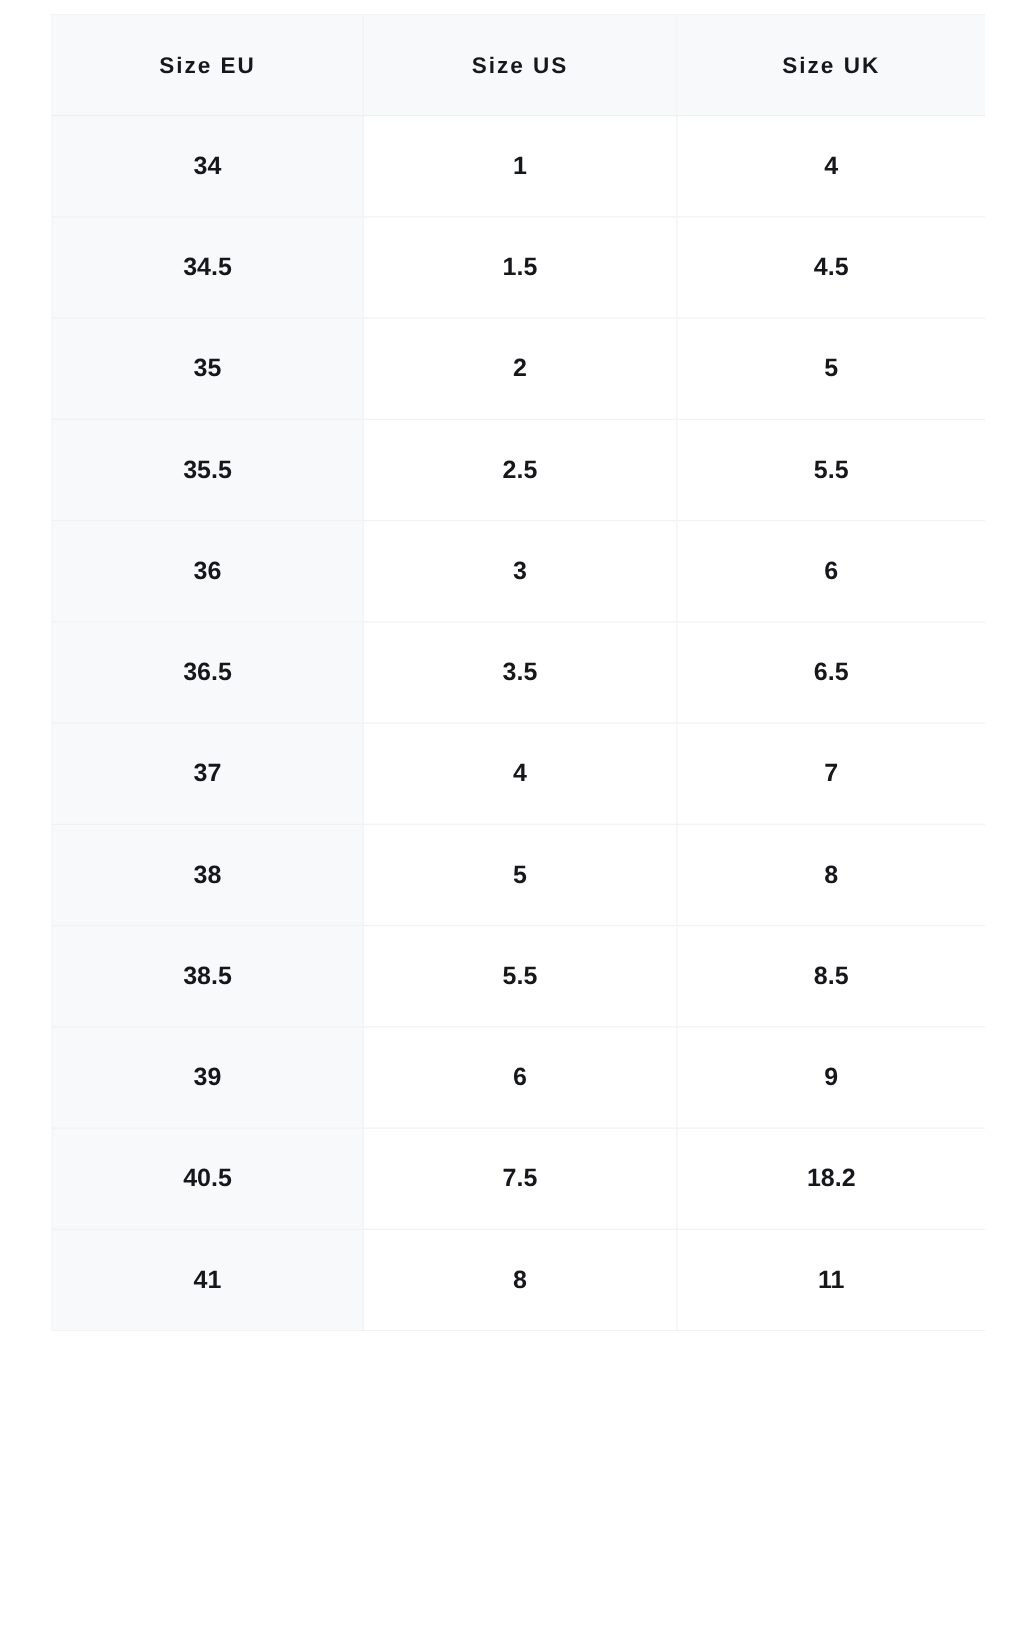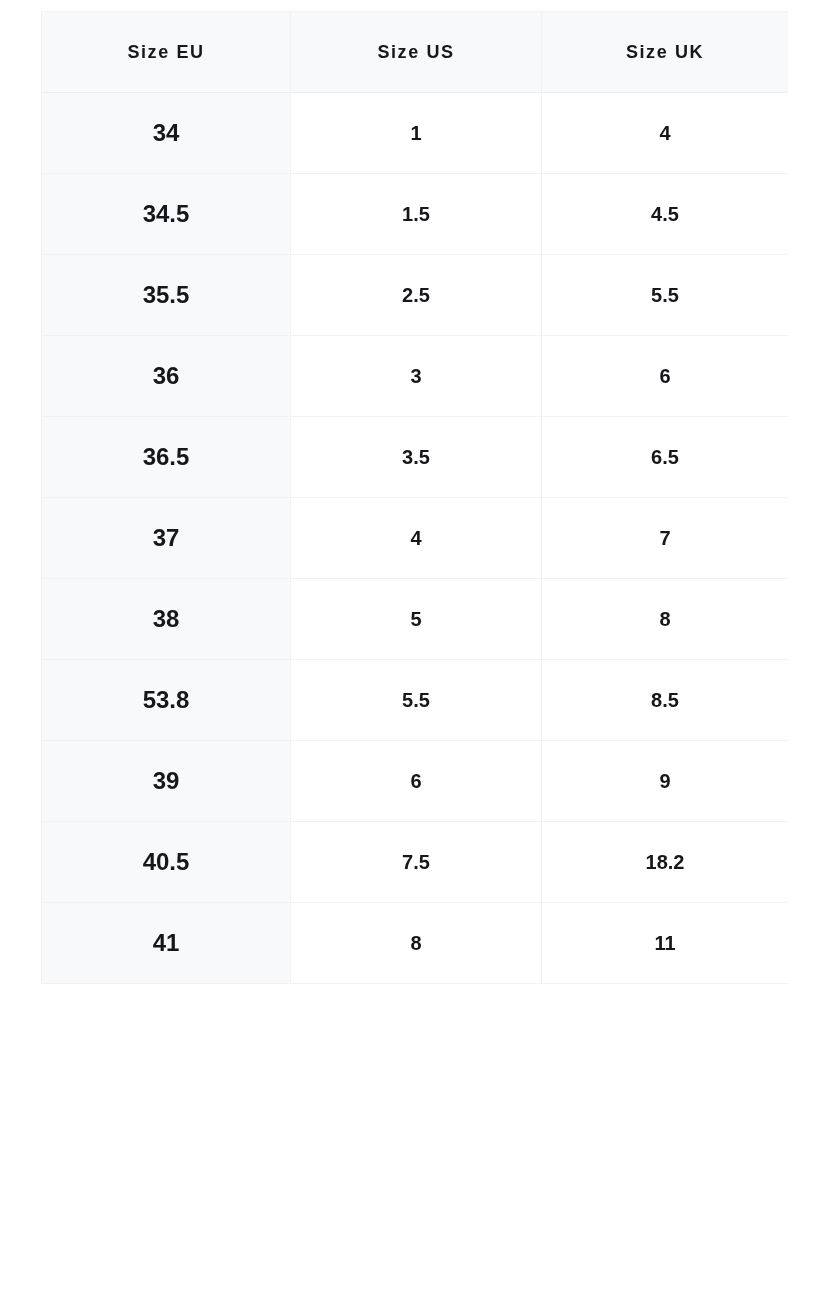--- a/index.html
+++ b/index.html
@@ -63,21 +63,21 @@
     font-size: 18px;
     letter-spacing: 1.6px;
     font-weight: 700;
     color: #17181b;
     border-bottom-color: #eceef0;
   }
 
   
   table.size-table tbody td.col-eu {
     background: #f8f9fa;
-    font-size: 24px;
+    font-size: 20px;
   }
   table.size-table tbody td.col-us,
   table.size-table tbody td.col-uk {
     background: #ffffff;
     font-size: 20px;
   }
 
   table.size-table tbody tr td {
     border-color: #f1f2f4;
   }
@@ -105,20 +105,25 @@
           <td class="col-eu">34</td>
           <td class="col-us">1</td>
           <td class="col-uk">4</td>
         </tr>
         <tr>
           <td class="col-eu">34.5</td>
           <td class="col-us">1.5</td>
           <td class="col-uk">4.5</td>
         </tr>
         <tr>
+          <td class="col-eu">35</td>
+          <td class="col-us">2</td>
+          <td class="col-uk">5</td>
+        </tr>
+        <tr>
           <td class="col-eu">35.5</td>
           <td class="col-us">2.5</td>
           <td class="col-uk">5.5</td>
         </tr>
         <tr>
           <td class="col-eu">36</td>
           <td class="col-us">3</td>
           <td class="col-uk">6</td>
         </tr>
         <tr>
@@ -130,21 +135,21 @@
           <td class="col-eu">37</td>
           <td class="col-us">4</td>
           <td class="col-uk">7</td>
         </tr>
         <tr>
           <td class="col-eu">38</td>
           <td class="col-us">5</td>
           <td class="col-uk">8</td>
         </tr>
         <tr>
-          <td class="col-eu">53.8</td>
+          <td class="col-eu">38.5</td>
           <td class="col-us">5.5</td>
           <td class="col-uk">8.5</td>
         </tr>
         <tr>
           <td class="col-eu">39</td>
           <td class="col-us">6</td>
           <td class="col-uk">9</td>
         </tr>
         <tr>
           <td class="col-eu">40.5</td>

